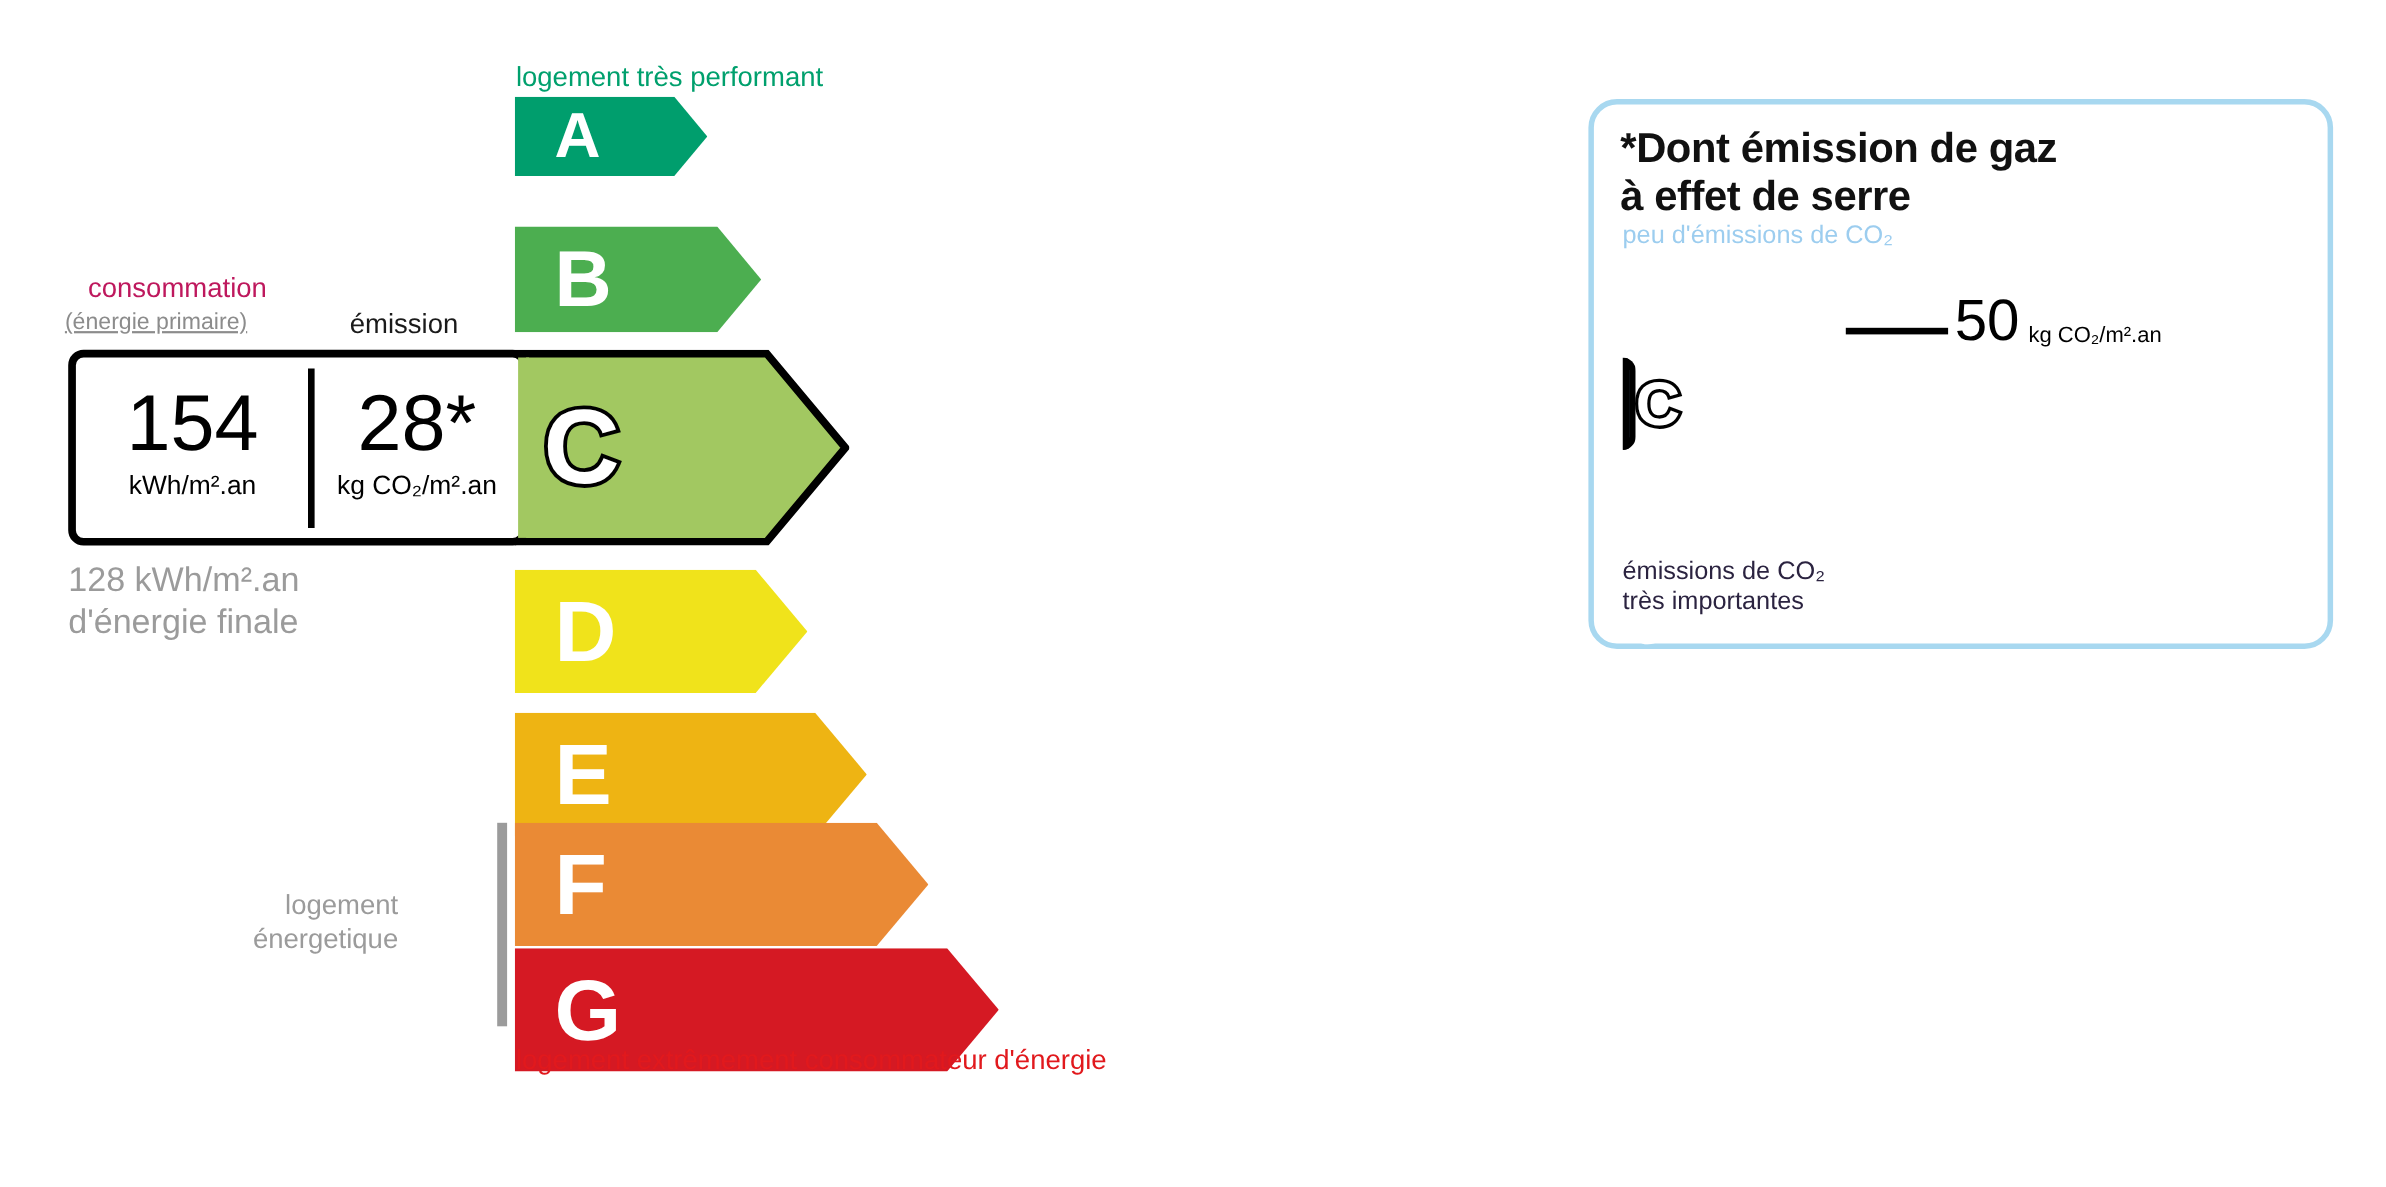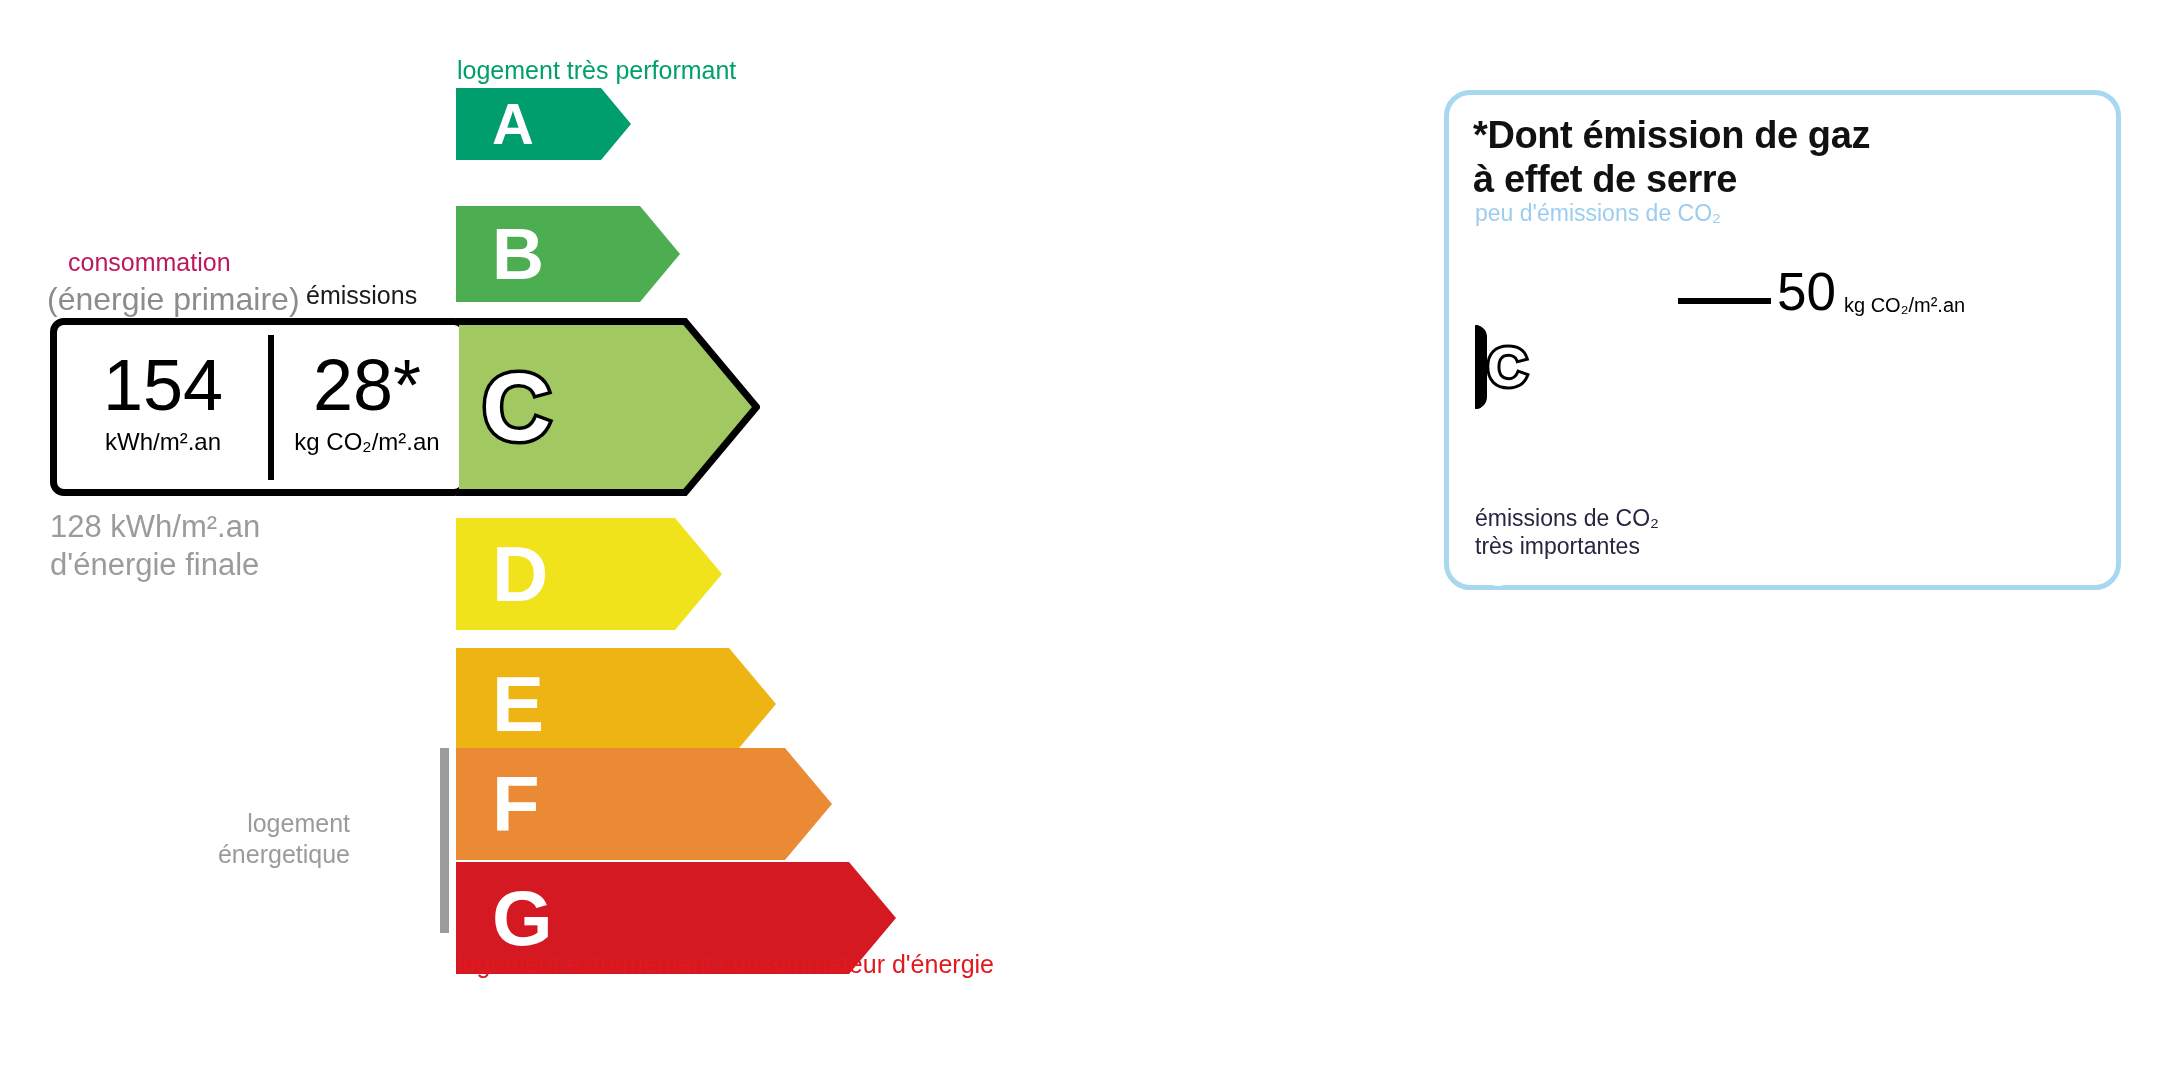--- a/index.html
+++ b/index.html
@@ -16,21 +16,21 @@
     width: 2169px;
     height: 1079px;
     background: #ffffff;
     overflow: hidden;
   }
 
   
 
   #energy-panel {
     position: absolute;
-    left: 0; top: 0;
+    left: 12px; top: 0;
     width: 1380px; height: 861px;
   }
 
   .band-row {
     position: absolute;
     left: 456px;
   }
   .band-arrow {
     position: absolute;
     left: 0; top: 0;
@@ -85,23 +85,24 @@
     left: 68px;
     top: 248px;
     font-size: 25px;
     color: #be185d;
     white-space: nowrap;
   }
   #label-energie-primaire {
     position: absolute;
     left: 47px;
     top: 281px;
-    font-size: 32px;
+    font-size: 21px;
     color: #8c8c8c;
     white-space: nowrap;
+    text-decoration: underline;
   }
   #label-emissions {
     position: absolute;
     left: 306px;
     top: 281px;
     font-size: 25px;
     color: #1a1a1a;
     white-space: nowrap;
   }
 
@@ -335,21 +336,21 @@
         <div class="band-row" style="top: 862px; height: 112px; width: 440px;">
           <svg class="band-arrow" viewBox="0 0 440 112" preserveAspectRatio="none">
             <polygon points="0,0 393,0 440,56 393,112 0,112" fill="#d51923"></polygon>
           </svg>
           <div class="band-letter">G</div>
         </div>
       </div>
 
     <div id="label-consommation">consommation</div>
     <div id="label-energie-primaire">(énergie primaire)</div>
-    <div id="label-emissions">émissions</div>
+    <div id="label-emissions">émission</div>
 
     <div id="value-box"></div>
     <div id="value-divider"></div>
 
     <div id="cell-consumption" class="value-cell">
       <div class="value-number">154</div>
       <div class="value-unit">kWh/m².an</div>
     </div>
 
     <div id="cell-emission" class="value-cell">

